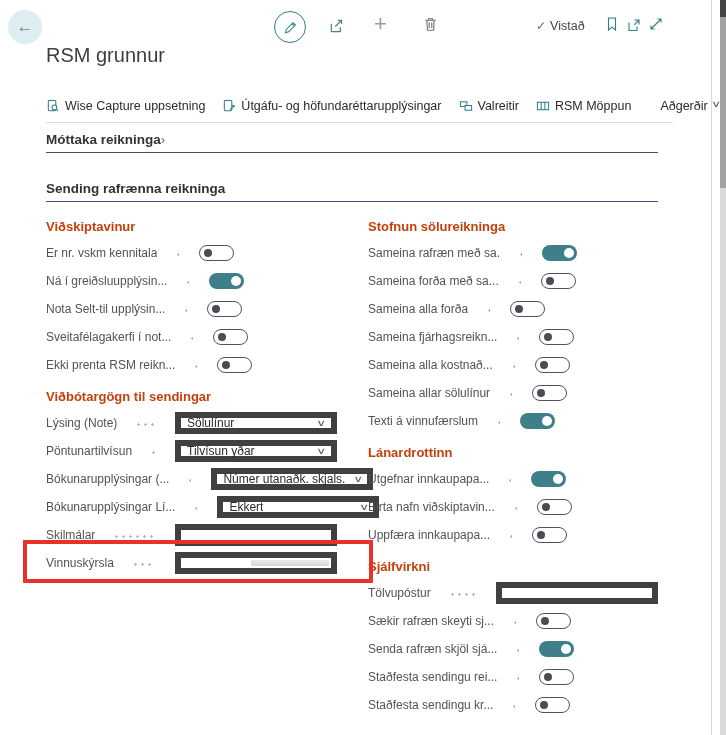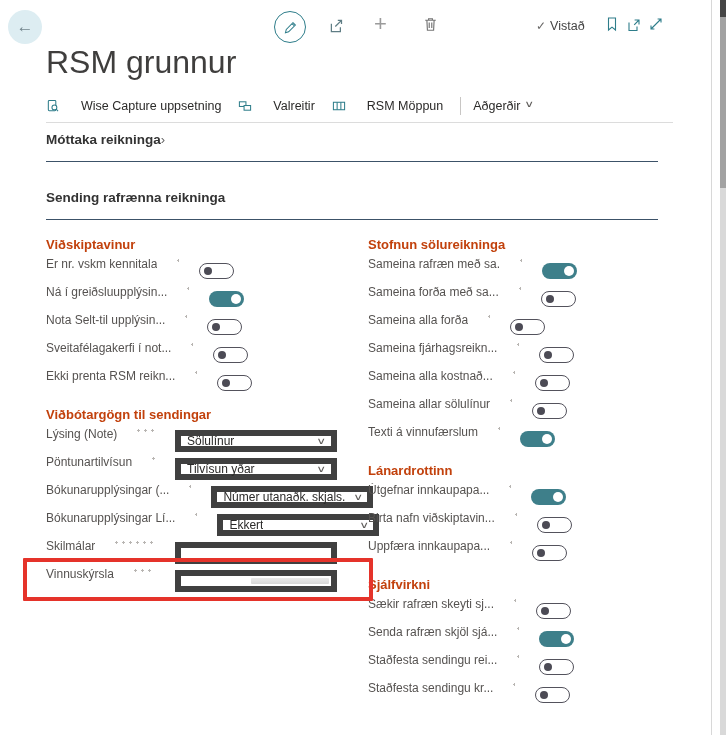--- a/index.html
+++ b/index.html
@@ -12,44 +12,44 @@
             background:#ddedf2;display:flex;align-items:center;justify-content:center;
             color:#74868e;font-size:17px;cursor:pointer;}
   .tool{position:absolute;cursor:pointer;}
   .edit-circle{left:274px;top:11px;width:30px;height:30px;border:1px solid #2e7d8a;border-radius:50%;
                display:flex;align-items:center;justify-content:center;}
   .plus{left:374px;top:13px;font-size:22px;font-weight:300;color:#9b9b9b;line-height:22px;}
   .saved{position:absolute;left:536px;top:19px;font-size:12.5px;color:#444;display:flex;gap:4px;align-items:center;}
   .saved .check{color:#6b6a69;font-size:12px;}
 
   
-  .page-title{position:absolute;left:46px;top:44px;font-size:32px;font-weight:300;color:#3f3e3d;}
+  .page-title{position:absolute;left:46px;top:44px;font-size:20px;font-weight:300;color:#3f3e3d;}
 
   
   .actionbar{position:absolute;left:46px;top:97px;width:640px;display:flex;align-items:center;
              font-size:12.5px;color:#2b2a29;}
-  .ab-item{display:flex;align-items:center;gap:21px;margin-right:17px;cursor:pointer;white-space:nowrap;}
+  .ab-item{display:flex;align-items:center;gap:5px;margin-right:17px;cursor:pointer;white-space:nowrap;}
   .ab-sep{width:1px;height:18px;background:#c8c6c4;margin:0 12px 0 0;}
   .ab-more{display:flex;align-items:flex-start;gap:5px;margin-right:20px;cursor:pointer;}
   .ab-chev{color:#605e5c;font-size:9px;transform:scaleX(1.5);}
   .ab-divider{position:absolute;left:46px;top:122px;width:627px;height:1px;background:#dcdcdc;}
 
   
   .content{position:absolute;left:46px;top:132px;width:612px;}
-  .fasttab{font-size:13.5px;font-weight:600;color:#333;padding-bottom:14px;
+  .fasttab{font-size:13.5px;font-weight:600;color:#333;padding-bottom:5px;
            border-bottom:1.5px solid #3c5268;display:flex;align-items:center;cursor:pointer;}
   .fasttab .chev-r{color:#666;font-size:13px;font-weight:400;}
   .gap28{height:28px;}
 
   
   .cols{display:flex;margin-top:7px;}
   .col-left{width:291px;margin-right:31px;}
   .col-right{width:290px;}
   .ghead{font-size:13px;font-weight:600;color:#c2410c;margin:9px 0 4px;line-height:17px;}
-  .row{display:flex;height:28px;gap:12px;}
+  .row{display:flex;align-items:center;height:28px;gap:12px;}
   .row.hl{position:relative;}
   .row.hl::before{content:"";position:absolute;left:-23px;right:-36px;top:-9px;bottom:-6px;
                   border:4px solid #e5332a;border-radius:1px;pointer-events:none;}
   .flabel{font-size:12px;color:#555250;white-space:nowrap;overflow:hidden;flex:0 0 auto;max-width:132px;}
   .leader{flex:1;height:3px;margin:2px 8px 0 6px;min-width:4px;
           background-image:radial-gradient(circle,#b8b5b2 1px,transparent 1.3px);
           background-size:7px 3px;background-repeat:repeat-x;background-position:0 center;}
   .ctrl{flex:0 0 162px;display:flex;align-items:center;}
 
   .toggle{display:inline-block;width:35px;height:16px;border-radius:9px;position:relative;
@@ -141,20 +141,29 @@
 <div class="actionbar">
   <span class="ab-item">
     <span>
       <svg width="14" height="14" viewBox="0 0 15 15">
           <rect x="2.5" y="1.5" width="8" height="11" rx="1" fill="none" stroke="#2e7d8a" stroke-width="1.1"></rect>
           <circle cx="9" cy="9" r="2.6" fill="#fff" stroke="#2e7d8a" stroke-width="1.1"></circle>
           <path d="M10.9 10.9l2 2" stroke="#2e7d8a" stroke-width="1.1"></path>
         </svg>
     </span>
     <span>Wise Capture uppsetning</span>
+  </span>
+  <span class="ab-item">
+    <span>
+      <svg width="14" height="14" viewBox="0 0 15 15">
+          <rect x="2.5" y="1.5" width="8" height="11" rx="1" fill="none" stroke="#2e7d8a" stroke-width="1.1"></rect>
+          <path d="M8.5 11.5l4.5-4.5M10.8 7h2.2v2.2" fill="none" stroke="#2e7d8a" stroke-width="1.1"></path>
+        </svg>
+    </span>
+    <span>Útgáfu- og höfundaréttarupplýsingar</span>
   </span>
   <span class="ab-item">
     <span>
       <svg width="14" height="14" viewBox="0 0 15 15">
           <rect x="1.5" y="3" width="7" height="5" fill="#fff" stroke="#2e7d8a" stroke-width="1.1"></rect>
           <rect x="6.5" y="7" width="7" height="5" fill="#fff" stroke="#2e7d8a" stroke-width="1.1"></rect>
         </svg>
     </span>
     <span>Valreitir</span>
   </span>
@@ -382,20 +391,29 @@
           <span class="flabel">Uppfæra innkaupapa...</span>
           <span class="leader"></span>
           <span class="ctrl">
             <span class="toggle off">
               <span class="knob"></span>
             </span>
           </span>
         </div>
         <div class="ghead">Sjálfvirkni</div>
         <div class="row">
+          <span class="flabel">Tölvupóstur</span>
+          <span class="leader"></span>
+          <span class="ctrl">
+            <span class="textbox">
+              <span class="sel-text"></span>
+            </span>
+          </span>
+        </div>
+        <div class="row">
           <span class="flabel">Sækir rafræn skeyti sj...</span>
           <span class="leader"></span>
           <span class="ctrl">
             <span class="toggle off">
               <span class="knob"></span>
             </span>
           </span>
         </div>
         <div class="row">
           <span class="flabel">Senda rafræn skjöl sjá...</span>

